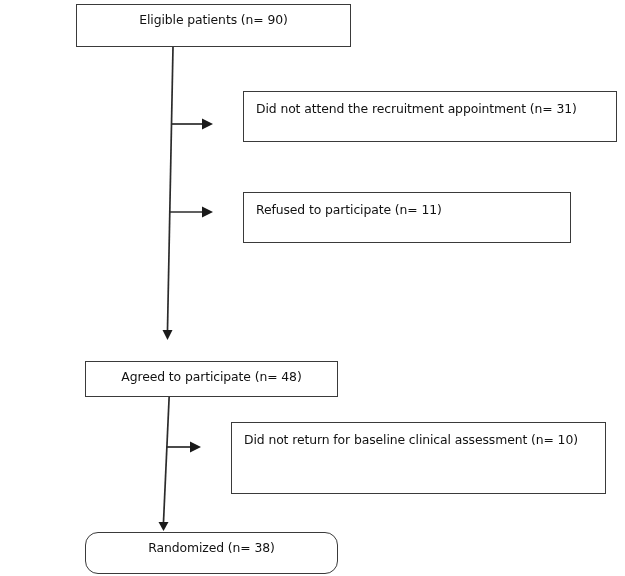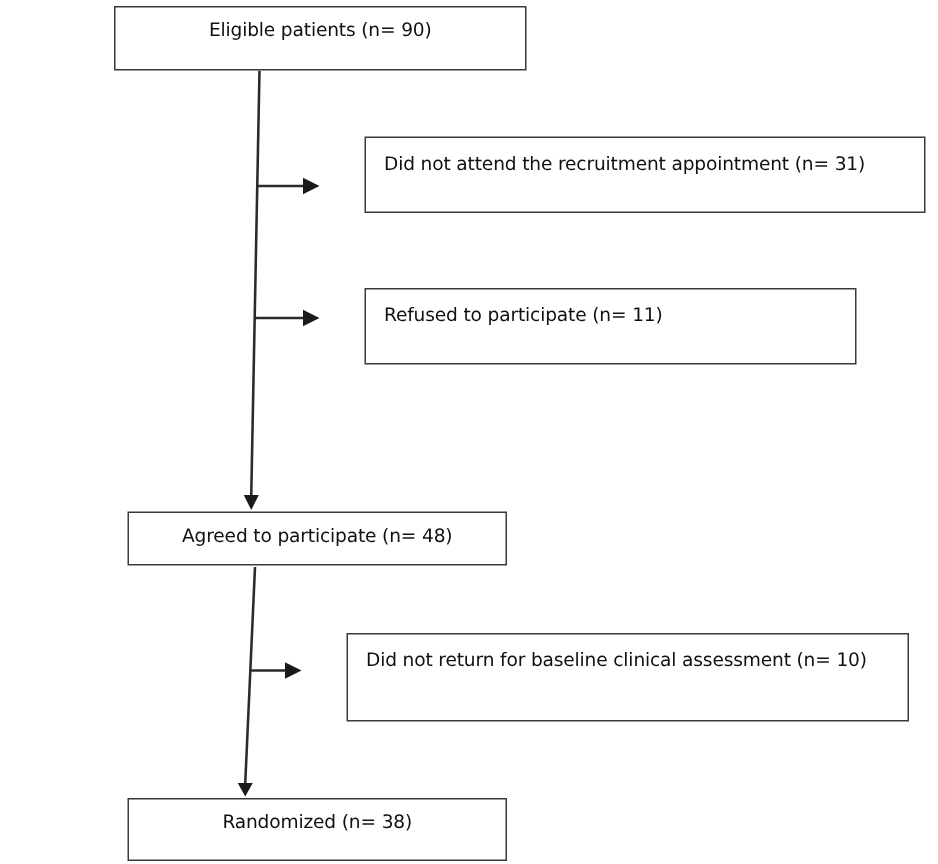--- a/index.html
+++ b/index.html
@@ -105,25 +105,25 @@
   </div>
 
   <div class="node-box left" style="left:215px; top:91px; width:374px; height:51px;">
     <span class="node-label">Did not attend the recruitment appointment (n= 31)</span>
   </div>
 
   <div class="node-box left" style="left:215px; top:192px; width:328px; height:51px;">
     <span class="node-label">Refused to participate (n= 11)</span>
   </div>
 
-  <div class="node-box center" style="left:57px; top:341px; width:253px; height:36px;">
+  <div class="node-box center" style="left:57px; top:361px; width:253px; height:36px;">
     <span class="node-label">Agreed to participate (n= 48)</span>
   </div>
 
-  <div class="node-box left" style="left:203px; top:422px; width:375px; height:59px;">
+  <div class="node-box left" style="left:203px; top:422px; width:375px; height:72px;">
     <span class="node-label">Did not return for baseline clinical assessment (n= 10)</span>
   </div>
 
-  <div class="node-box center" style="left:57px; top:532px; width:253px; height:42px;">
+  <div class="node-box center" style="left:57px; top:532px; width:253px; height:42px;border-radius:13px;">
     <span class="node-label">Randomized (n= 38)</span>
   </div>
 
 </div>
 
 </body></html>

